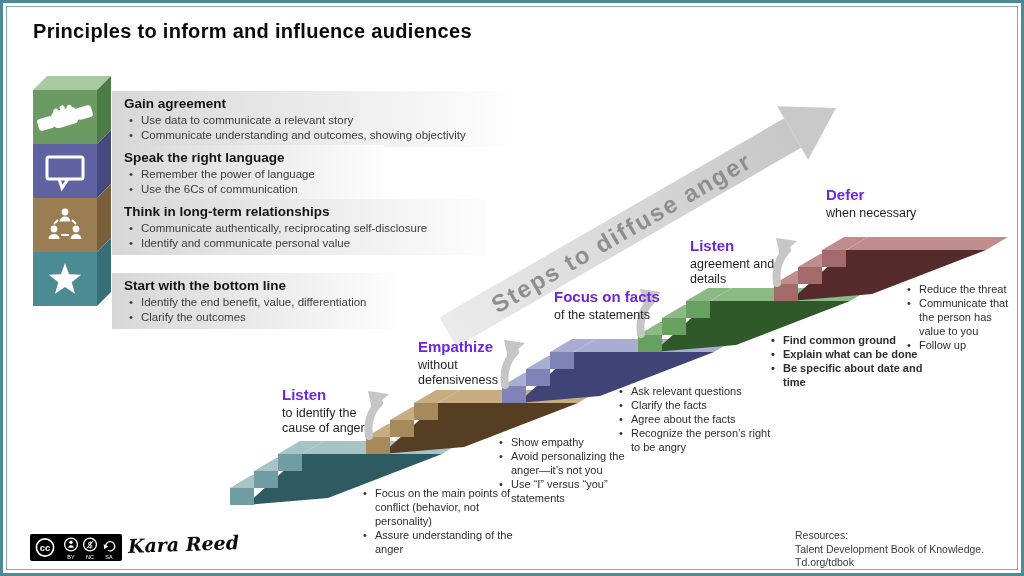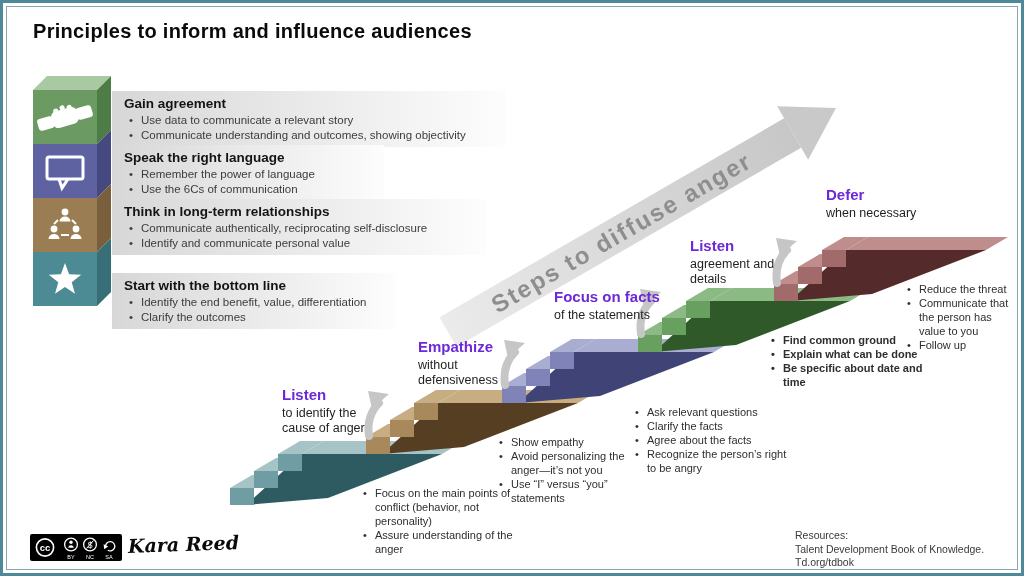--- a/index.html
+++ b/index.html
@@ -33,21 +33,21 @@
   .sl2{left:554px;top:288px;width:125px;}
   .sl3{left:690px;top:237px;width:105px;}
   .sl4{left:826px;top:186px;width:115px;}
 
   
   .sbul{position:absolute;z-index:6;}
   .sbul ul{margin:0;padding:0;}
   .sbul li{font-size:11px;line-height:1.28;color:#2e2e2e;}
   .sb0{left:362px;top:486px;width:158px;}
   .sb1{left:498px;top:435px;width:152px;}
-  .sb2{left:634px;top:384px;width:164px;margin-top:21px;}
+  .sb2{left:618px;top:384px;width:164px;}
   .sb3{left:770px;top:333px;width:162px;font-weight:bold;}
   .sb4{left:906px;top:282px;width:112px;}
 
   .signature{position:absolute;left:128px;top:533px;font-family:"DejaVu Serif","Liberation Serif",serif;font-style:italic;font-weight:600;font-size:19px;color:#0a0a0a;transform:rotate(-2deg);z-index:10;}
   .resources{position:absolute;left:795px;top:529px;font-size:10.5px;color:#3a3a3a;line-height:1.3;z-index:10;}
 </style>
 </head>
 <body>
 
 <div class="canvas">

